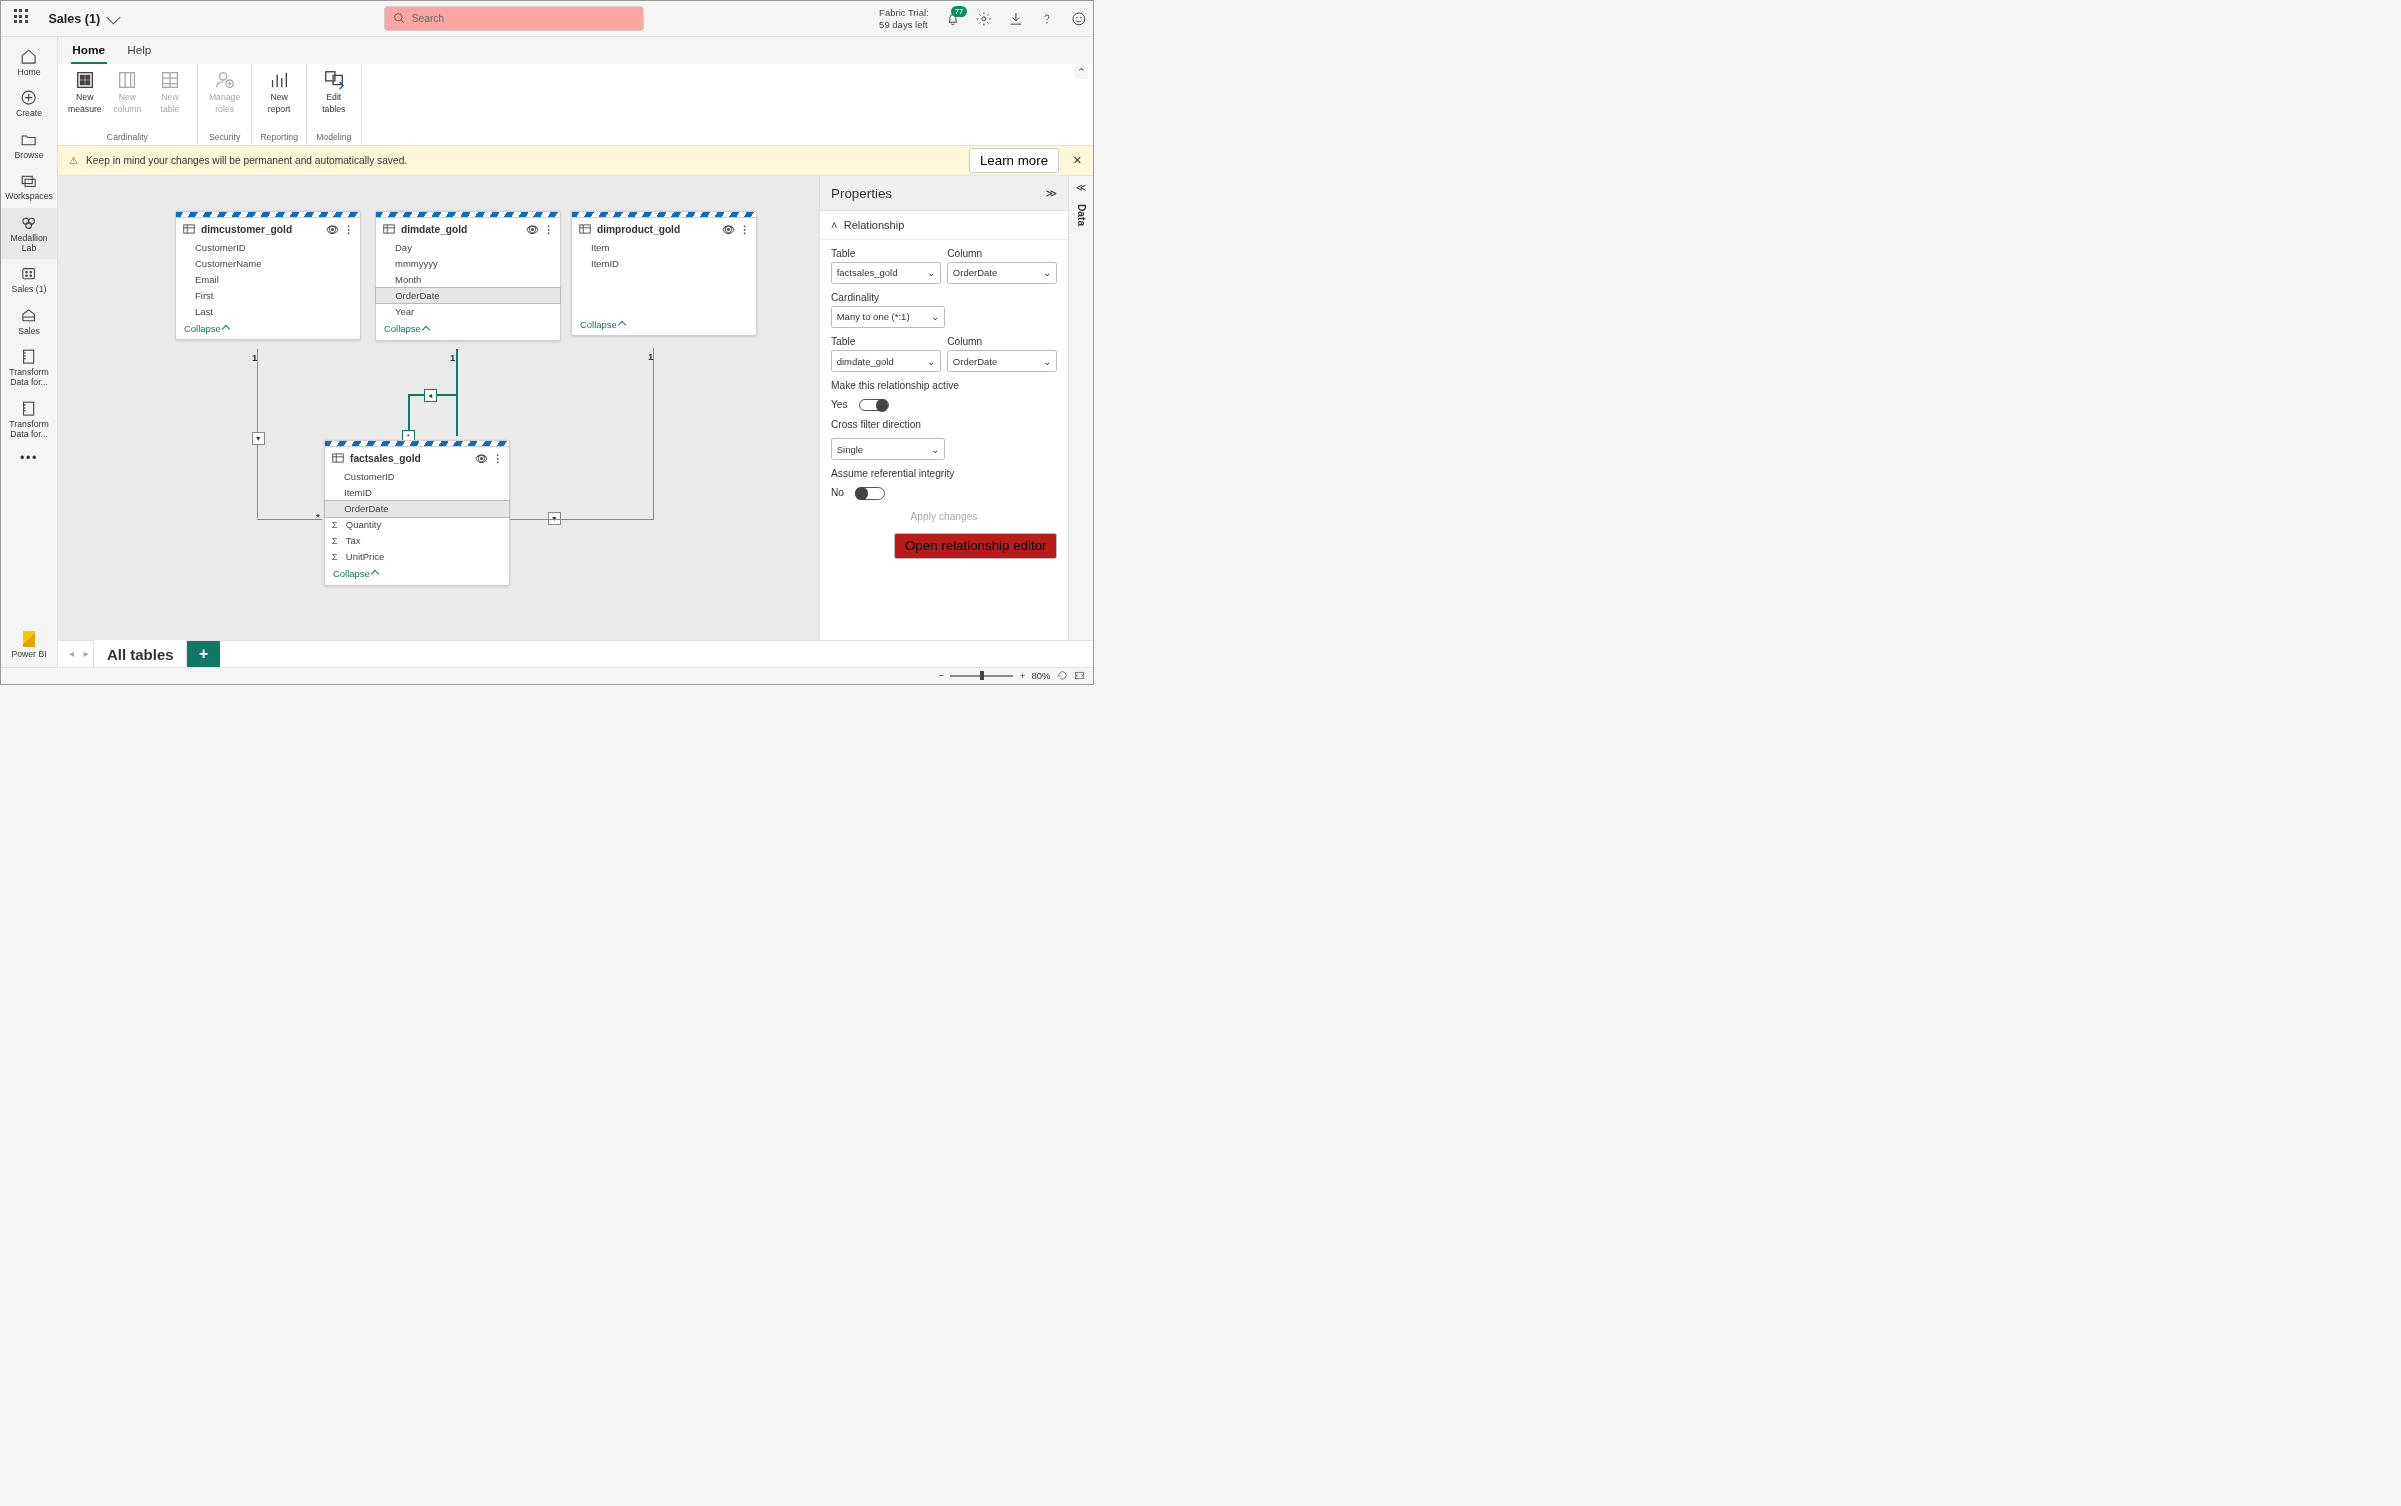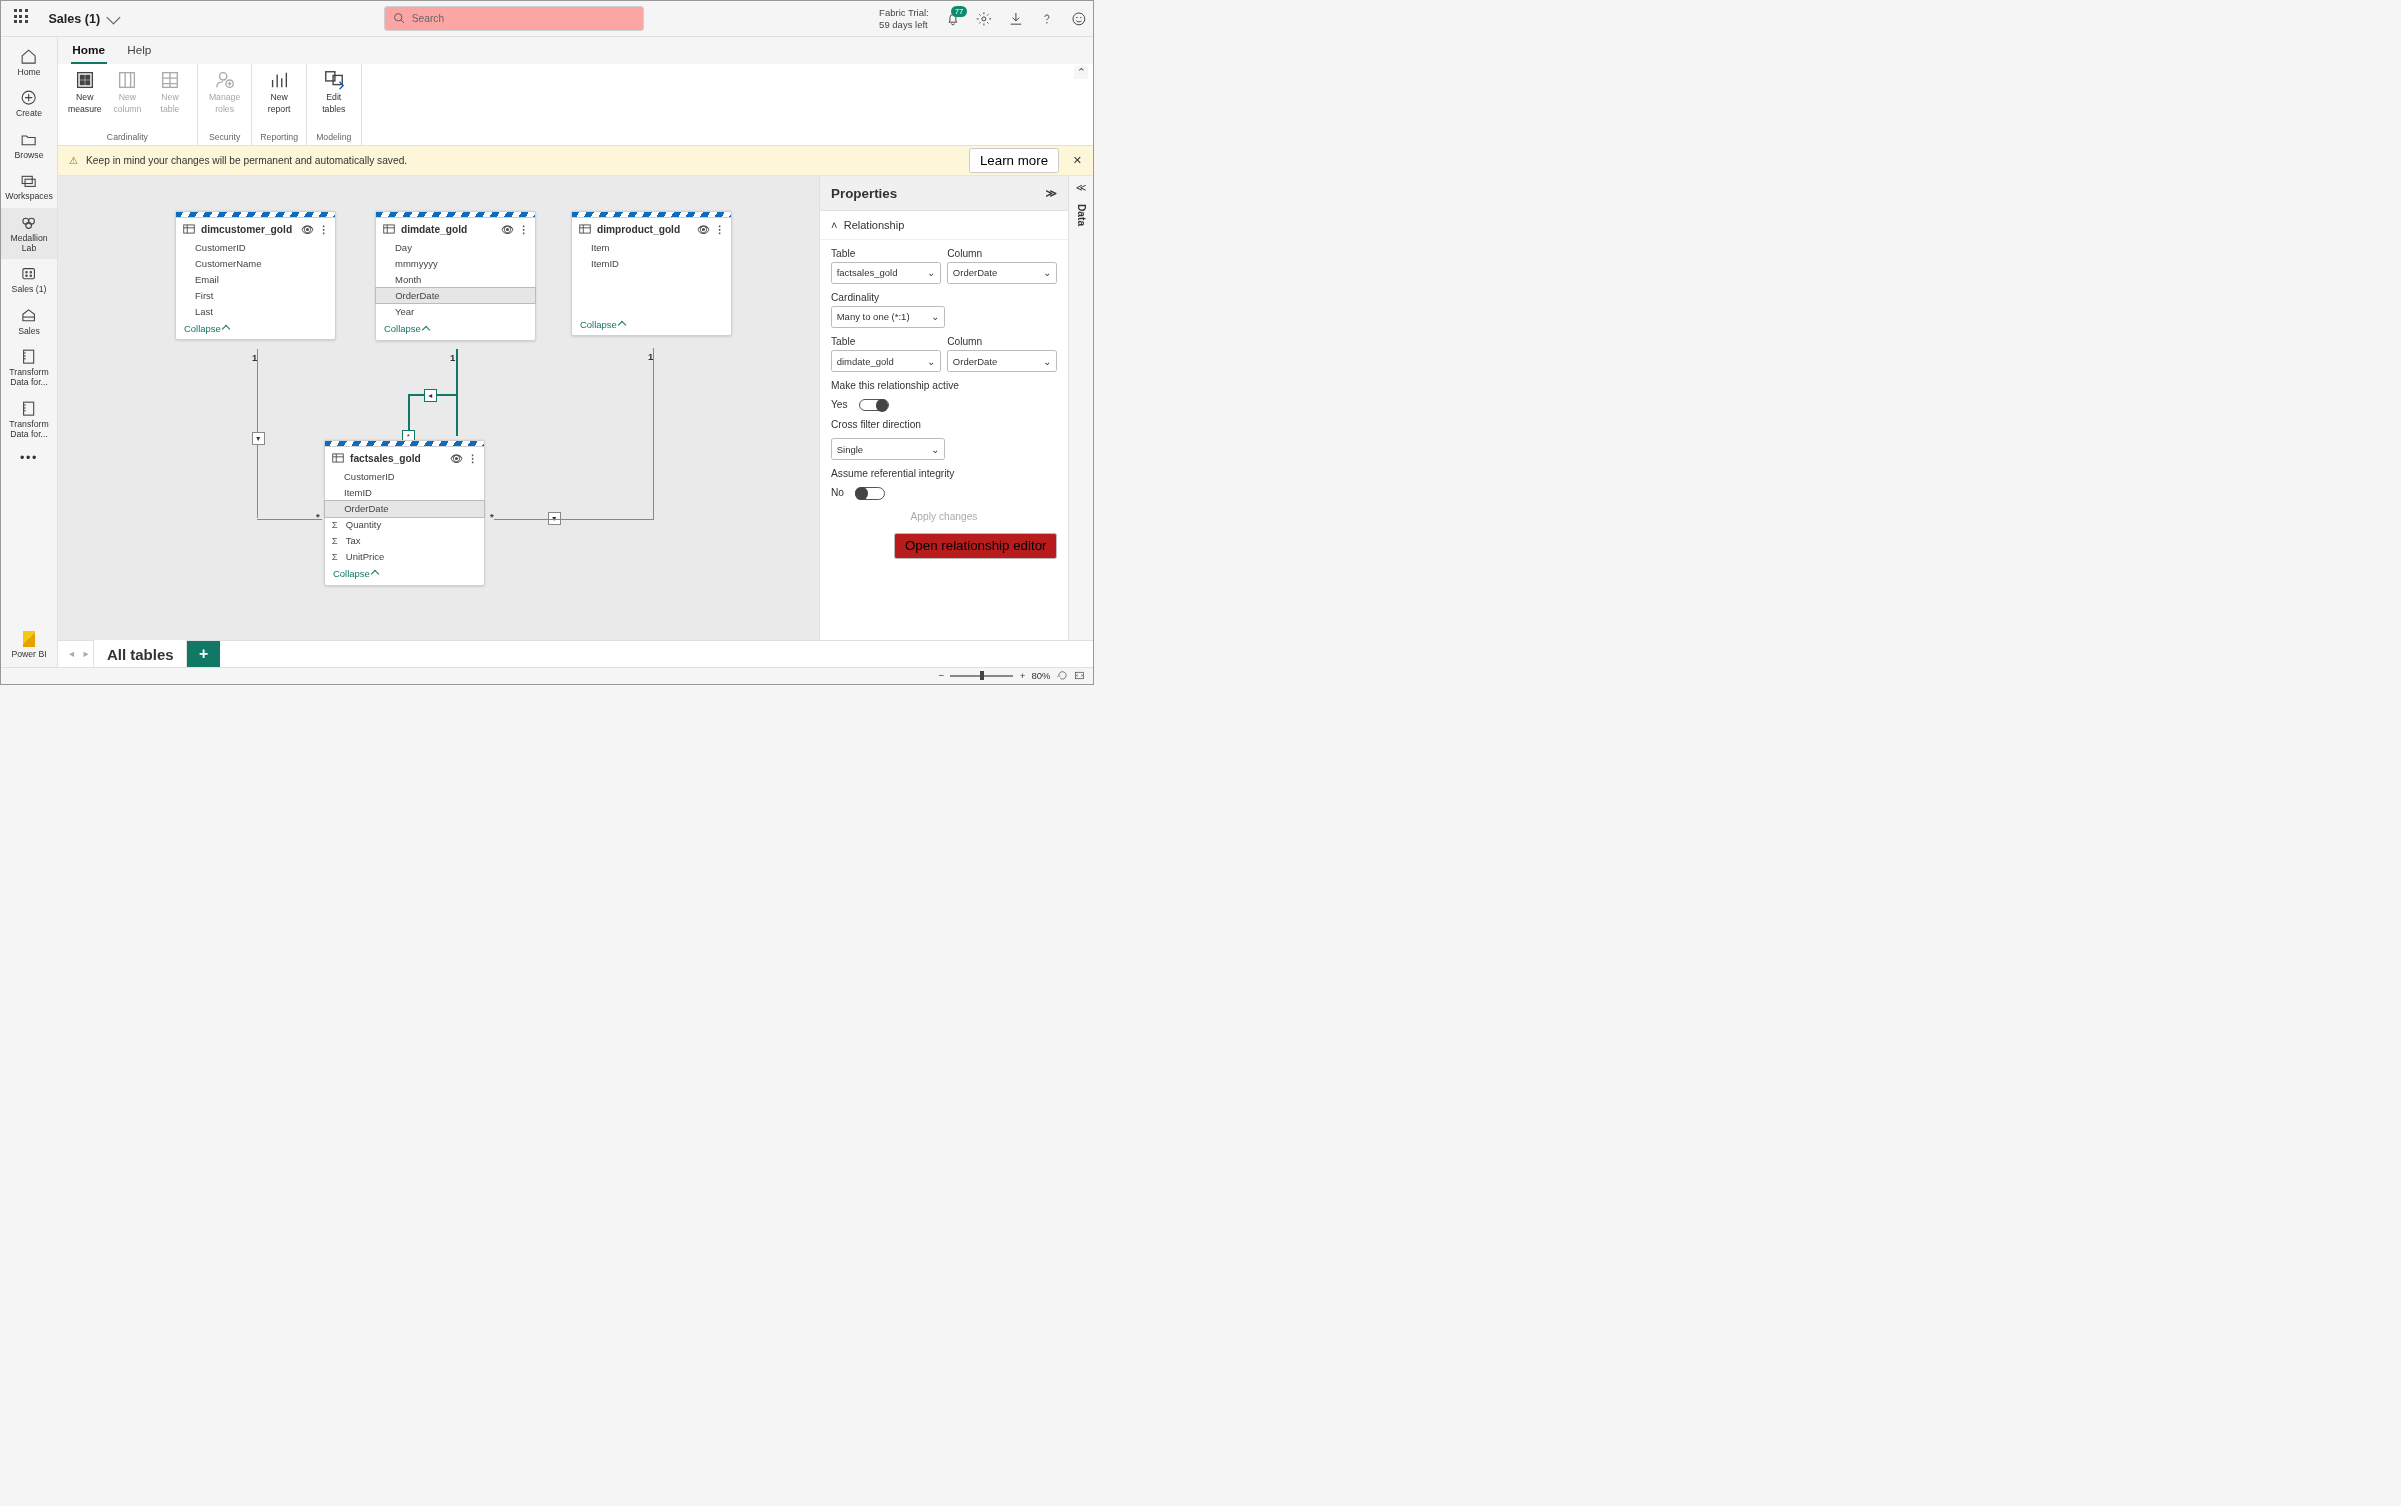--- a/index.html
+++ b/index.html
@@ -39,34 +39,34 @@
   .ribbon .chev { position: absolute; right: 4.7px; top: 1.6px; font-size: 11px; color:#555; background: #f5f5f5; border-radius: 1.6px; padding: 0 2.4px;}
 
   .banner { height: 30px; background: #fdf6d8; display: flex; align-items: center; padding: 0 11px; border-bottom: 0.8px solid #efe8b8; gap: 7.9px; font-size: 10.2px; color: #333;}
   .banner .warn { color: #a07b00; }
   .banner .learn { margin-left: auto; background: #fff; border: 0.8px solid #ccc; border-radius: 2.4px; padding: 3.9px 9.5px; cursor:pointer;}
   .banner .close { margin-left: 6.3px; cursor:pointer; font-size: 11px;}
 
   .workarea { flex: 1; display: flex; min-height: 0; }
   .canvas { flex: 1; background: #eaeaea; position: relative; overflow: hidden; }
 
-  .entity { position: absolute; width: 161px; background: #fff; border: 0.8px solid #d0d0d0; border-radius: 2.4px; box-shadow: 0 0.8px 2.4px rgba(0,0,0,.12); }
+  .entity { position: absolute; width: 186px; background: #fff; border: 0.8px solid #d0d0d0; border-radius: 2.4px; box-shadow: 0 0.8px 2.4px rgba(0,0,0,.12); }
   .entity .ehdr { height: 6.3px; background: repeating-linear-gradient(120deg,#0f6cbd 0 6.3px,#fff 6.3px 12.6px); border-bottom: 0.8px solid #d0d0d0;}
   .entity .etitle { display: flex; align-items: center; gap: 4.7px; padding: 3.9px 6.3px; font-weight: 600; font-size: 10.2px;}
   .entity .etitle .tic { width:14px; height:14px; }
   .entity .etitle .actions { margin-left: auto; display: flex; gap: 4.7px; color: #555;}
   .entity .fields { font-size: 9.5px; color: #444; }
   .entity .fields .f { padding: 2.4px 7.9px 2.4px 19px; display:flex; align-items:center; gap:4.7px; }
   .entity .fields .f.sel { background: #e6e6e6; border: 0.8px solid #bbb; margin: -0.8px; }
   .entity .fields .f .sigma { width: 9.5px; display:inline-block; text-align:center; color:#555; margin-left: -14px; margin-right: 1.6px;}
   .entity .collapse { color: #117865; font-size: 9.5px; padding: 3.9px 7.9px 5.5px; display:flex; align-items:center; gap:3.2px; cursor:pointer;}
   .chev-up { width: 6.3px; height: 6.3px; border-left: 1.2px solid #117865; border-top: 1.2px solid #117865; transform: rotate(45deg) translateY(1.6px);}
 
   .props { width: 249px; background: #fff; border-left: 0.8px solid #e0e0e0; display:flex; flex-direction:column; }
-  .props .phdr { height: 35px; display: flex; align-items: center; padding: 0 11px; background: #f0f0f0; border-bottom: 0.8px solid #e0e0e0; font-size: 13.4px; font-weight: 700;}
+  .props .phdr { height: 35px; display: flex; align-items: center; padding: 0 11px; background: #f0f0f0; border-bottom: 0.8px solid #e0e0e0; font-size: 13.4px; font-weight: 400;}
   .props .phdr .coll { margin-left:auto; font-size: 11px;}
   .props .sect { display: flex; align-items: center; gap: 6.3px; padding: 7.9px 11px; font-size: 11px; border-bottom: 0.8px solid #eee;}
   .props .body2 { padding: 7.9px 11px; display: flex; flex-direction: column; gap: 7.9px; font-size: 10.2px;}
   .props .row2 { display:flex; gap: 6.3px; }
   .props .col2 { flex:1; display:flex; flex-direction:column; gap:3.2px; }
   .props .label { font-size: 10.2px; color: #333;}
   .props select, .props .sel { width: 100%; height: 22px; border: 0.8px solid #bbb; border-radius: 2.4px; padding: 0 4.7px; background:#fff; font-size: 9.5px; display:flex; align-items:center; justify-content:space-between;}
   .toggle { width: 30px; height: 12.6px; border-radius: 7.9px; border: 0.8px solid #555; position: relative; display:inline-block; vertical-align:middle;}
   .toggle .knob { position: absolute; top: -0.8px; width: 12.6px; height: 12.6px; background: #444; border-radius: 50%; }
   .toggle.on .knob { right: -0.8px; }

